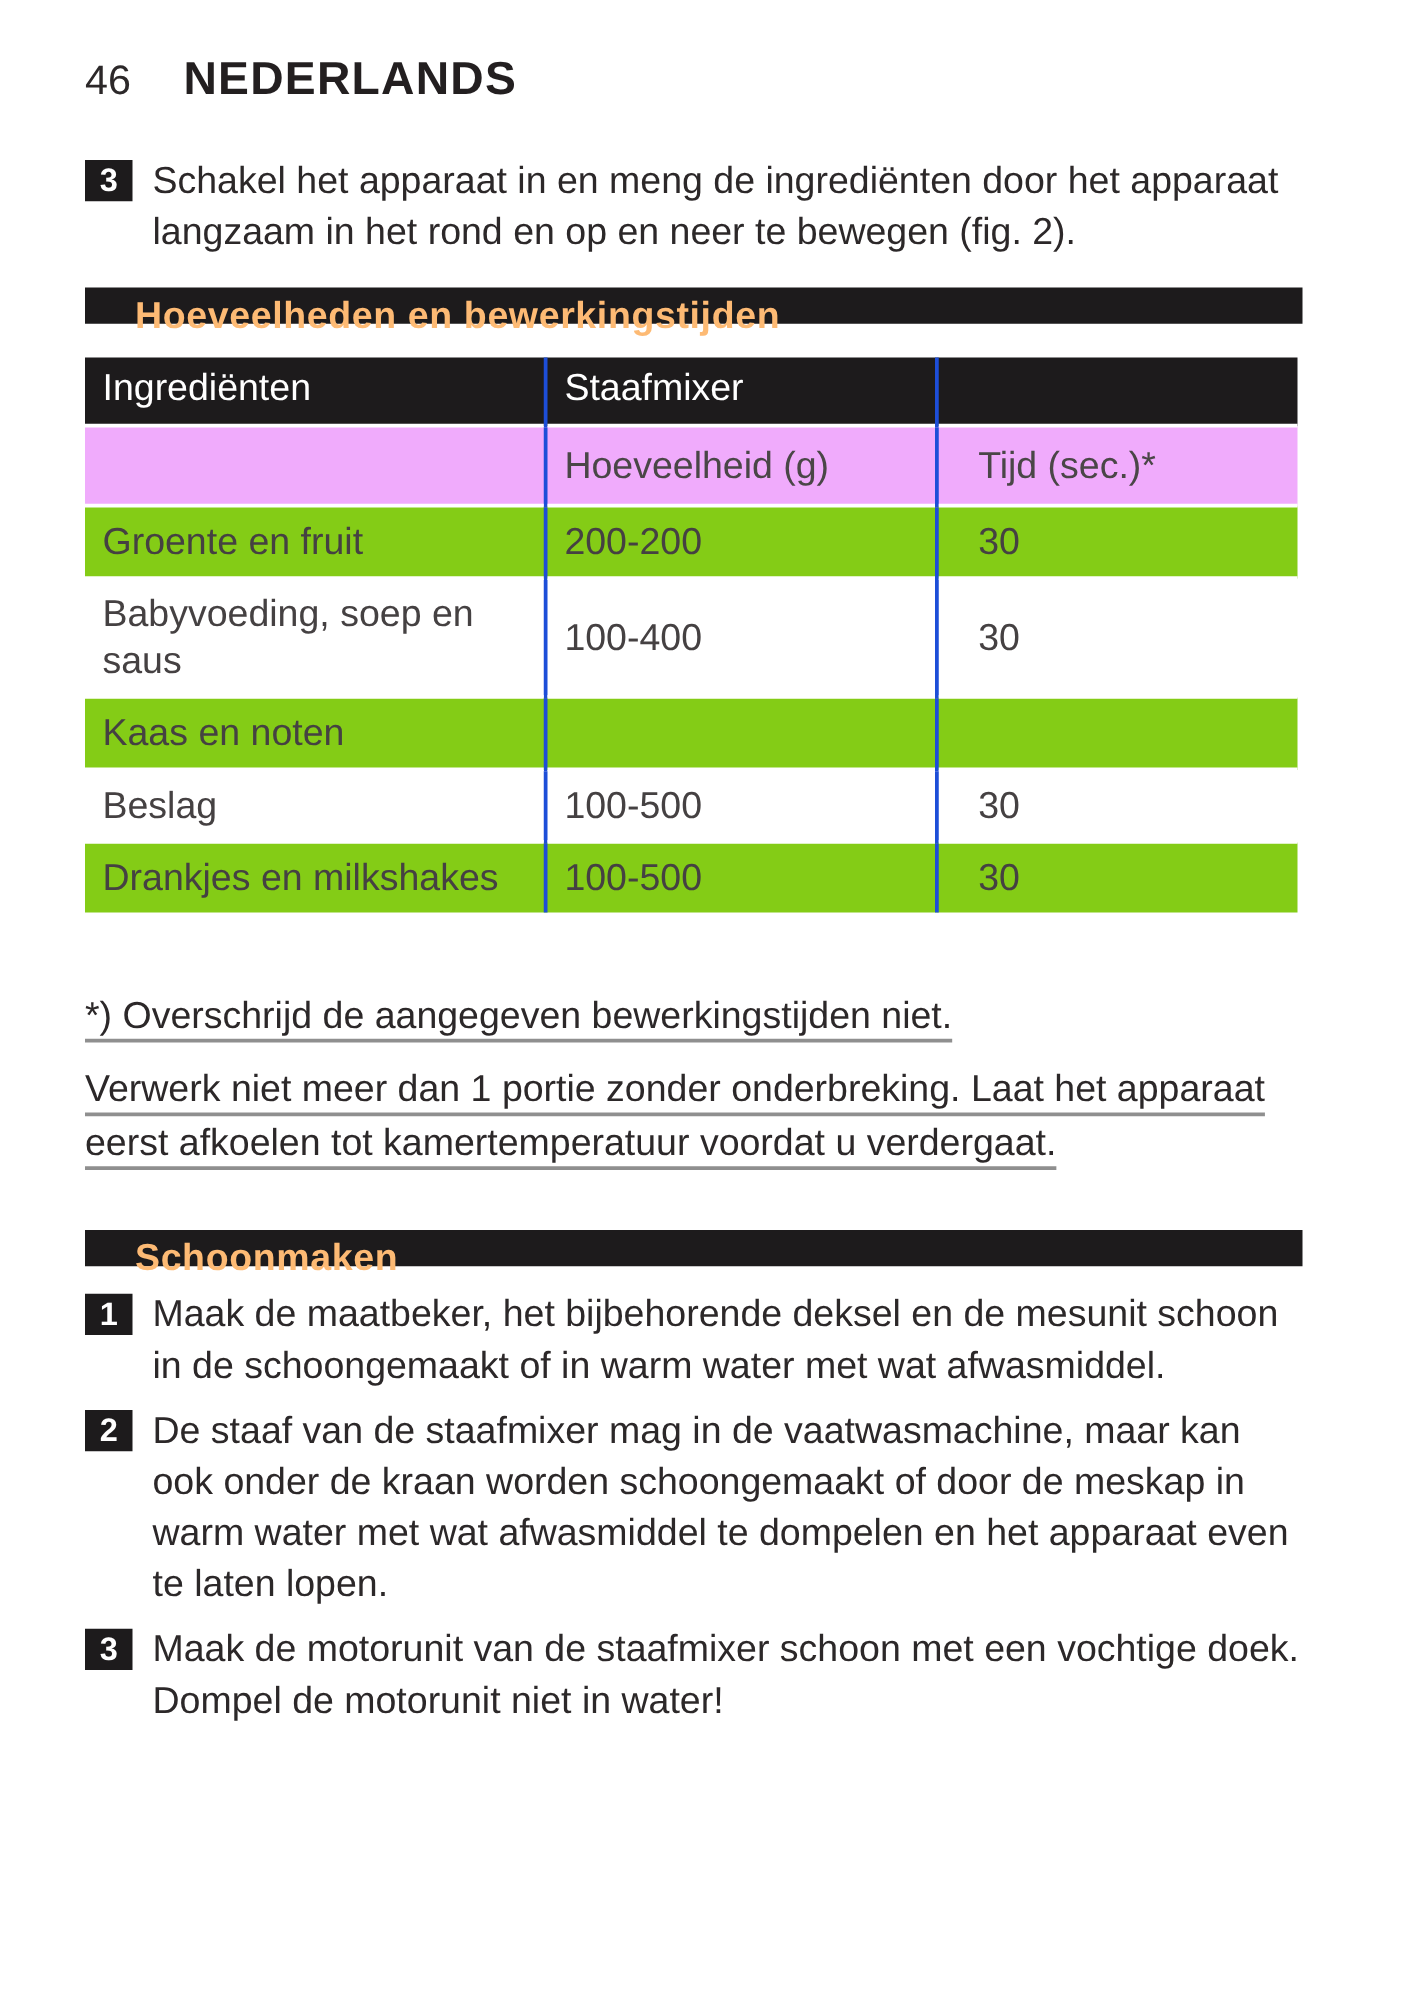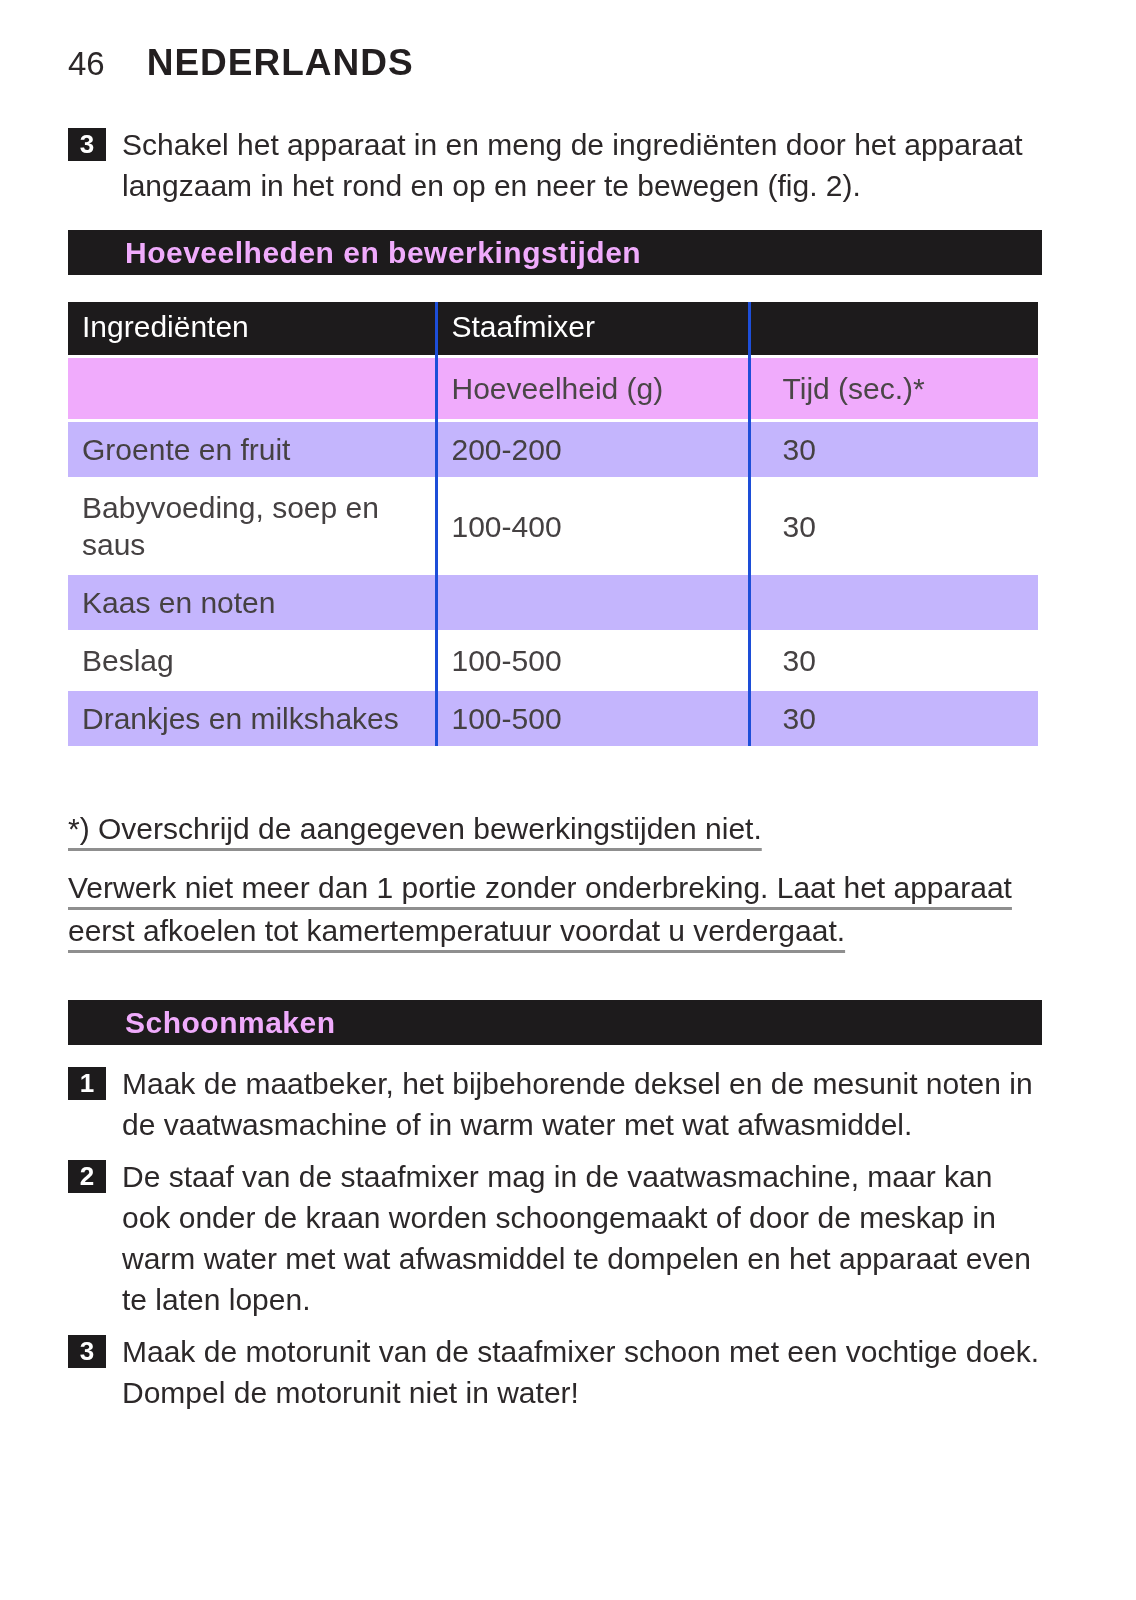--- a/index.html
+++ b/index.html
@@ -34,26 +34,26 @@
     margin-left: 16px;
     font-size: 30px;
     line-height: 41px;
     color: #2c2829;
     max-width: 920px;
   }
 
   
   .section-bar {
     background: #1d1b1c;
-    color: #f0abfc;
-    height: 45px;
+    color: #fdba74;
+    height: 29px;
     line-height: 45px;
     font-size: 30px;
     font-weight: bold;
-    padding-left: 57px;
+    padding-left: 40px;
     letter-spacing: 0.5px;
   }
   .bar-quantities { margin-top: 24px; margin-bottom: 27px; }
   .bar-cleaning  { margin-top: 48px; margin-bottom: 18px; }
 
   
   table.qty-table { width: 970px; border-collapse: collapse; table-layout: fixed; }
   .qty-table col.c1 { width: 368px; }
   .qty-table col.c2 { width: 313px; }
   .qty-table col.c3 { width: 289px; }
@@ -67,21 +67,21 @@
   }
   .qty-table td + td { border-left: 3px solid #1d4ed8; }
   .qty-table td.c3pad { padding-left: 32px; }
   .qty-table tr.thead td {
     background: #1d1b1c;
     color: #ffffff;
     padding-top: 6px; padding-bottom: 10px;
     border-top: none;
   }
   .qty-table tr.subhead td { background: #f0abfc; color: #4a4647; padding-top: 12px; padding-bottom: 12px; }
-  .qty-table tr.shaded td { background: #c4b5fd; }
+  .qty-table tr.shaded td { background: #84cc16; }
   .qty-table tr.plain  td { background: #ffffff; }
 
   
   .footnote {
     margin-top: 62px;
     font-size: 30px;
     line-height: 42px;
     max-width: 945px;
     text-decoration: underline;
     text-decoration-color: #8f8f8f;
@@ -166,21 +166,21 @@
 
     <div class="footnote">*) Overschrijd de aangegeven bewerkingstijden niet.</div>
 
     <div class="note">Verwerk niet meer dan 1 portie zonder onderbreking. Laat het apparaat eerst afkoelen tot kamertemperatuur voordat u verdergaat.</div>
 
     <div class="section-bar bar-cleaning">Schoonmaken</div>
 
     <div class="cleaning-steps">
       <div class="step">
         <span class="step-badge">1</span>
-        <span class="step-text">Maak de maatbeker, het bijbehorende deksel en de mesunit noten in de vaatwasmachine of in warm water met wat afwasmiddel.</span>
+        <span class="step-text">Maak de maatbeker, het bijbehorende deksel en de mesunit schoon in de schoongemaakt of in warm water met wat afwasmiddel.</span>
       </div>
       <div class="step">
         <span class="step-badge">2</span>
         <span class="step-text">De staaf van de staafmixer mag in de vaatwasmachine, maar kan ook onder de kraan worden schoongemaakt of door de meskap in warm water met wat afwasmiddel te dompelen en het apparaat even te laten lopen.</span>
       </div>
       <div class="step">
         <span class="step-badge">3</span>
         <span class="step-text">Maak de motorunit van de staafmixer schoon met een vochtige doek. Dompel de motorunit niet in water!</span>
       </div>
     </div>

